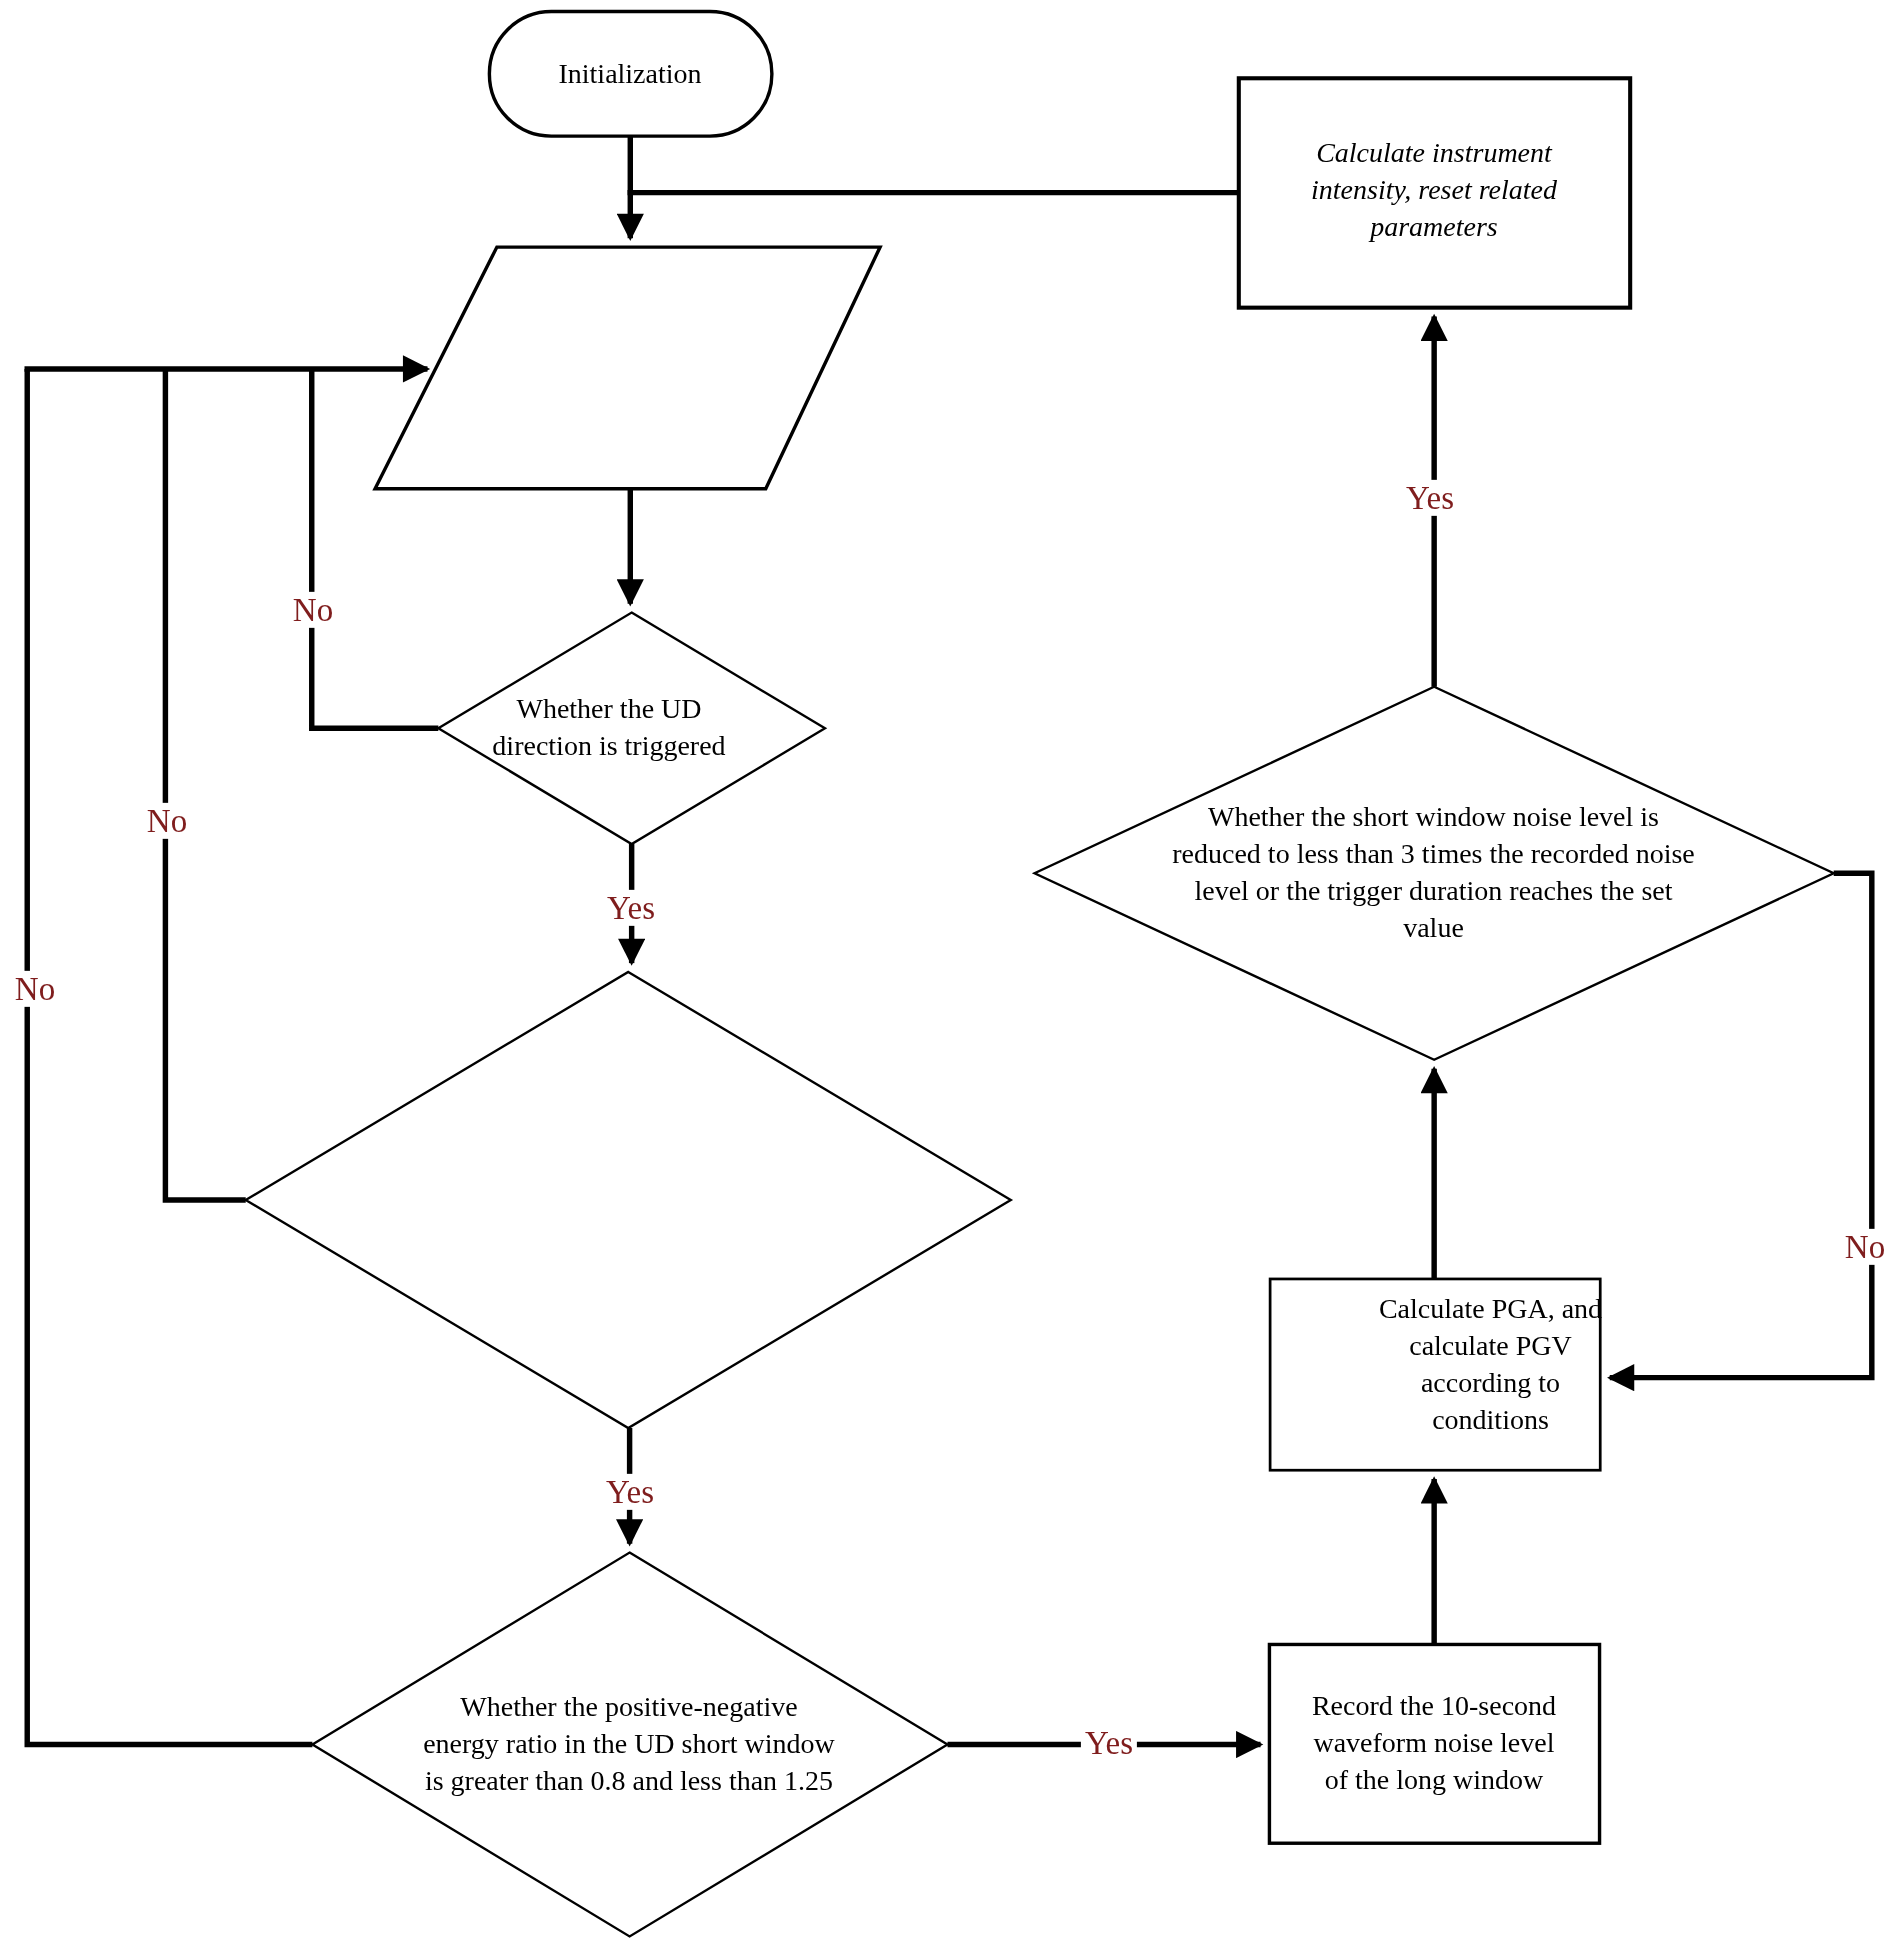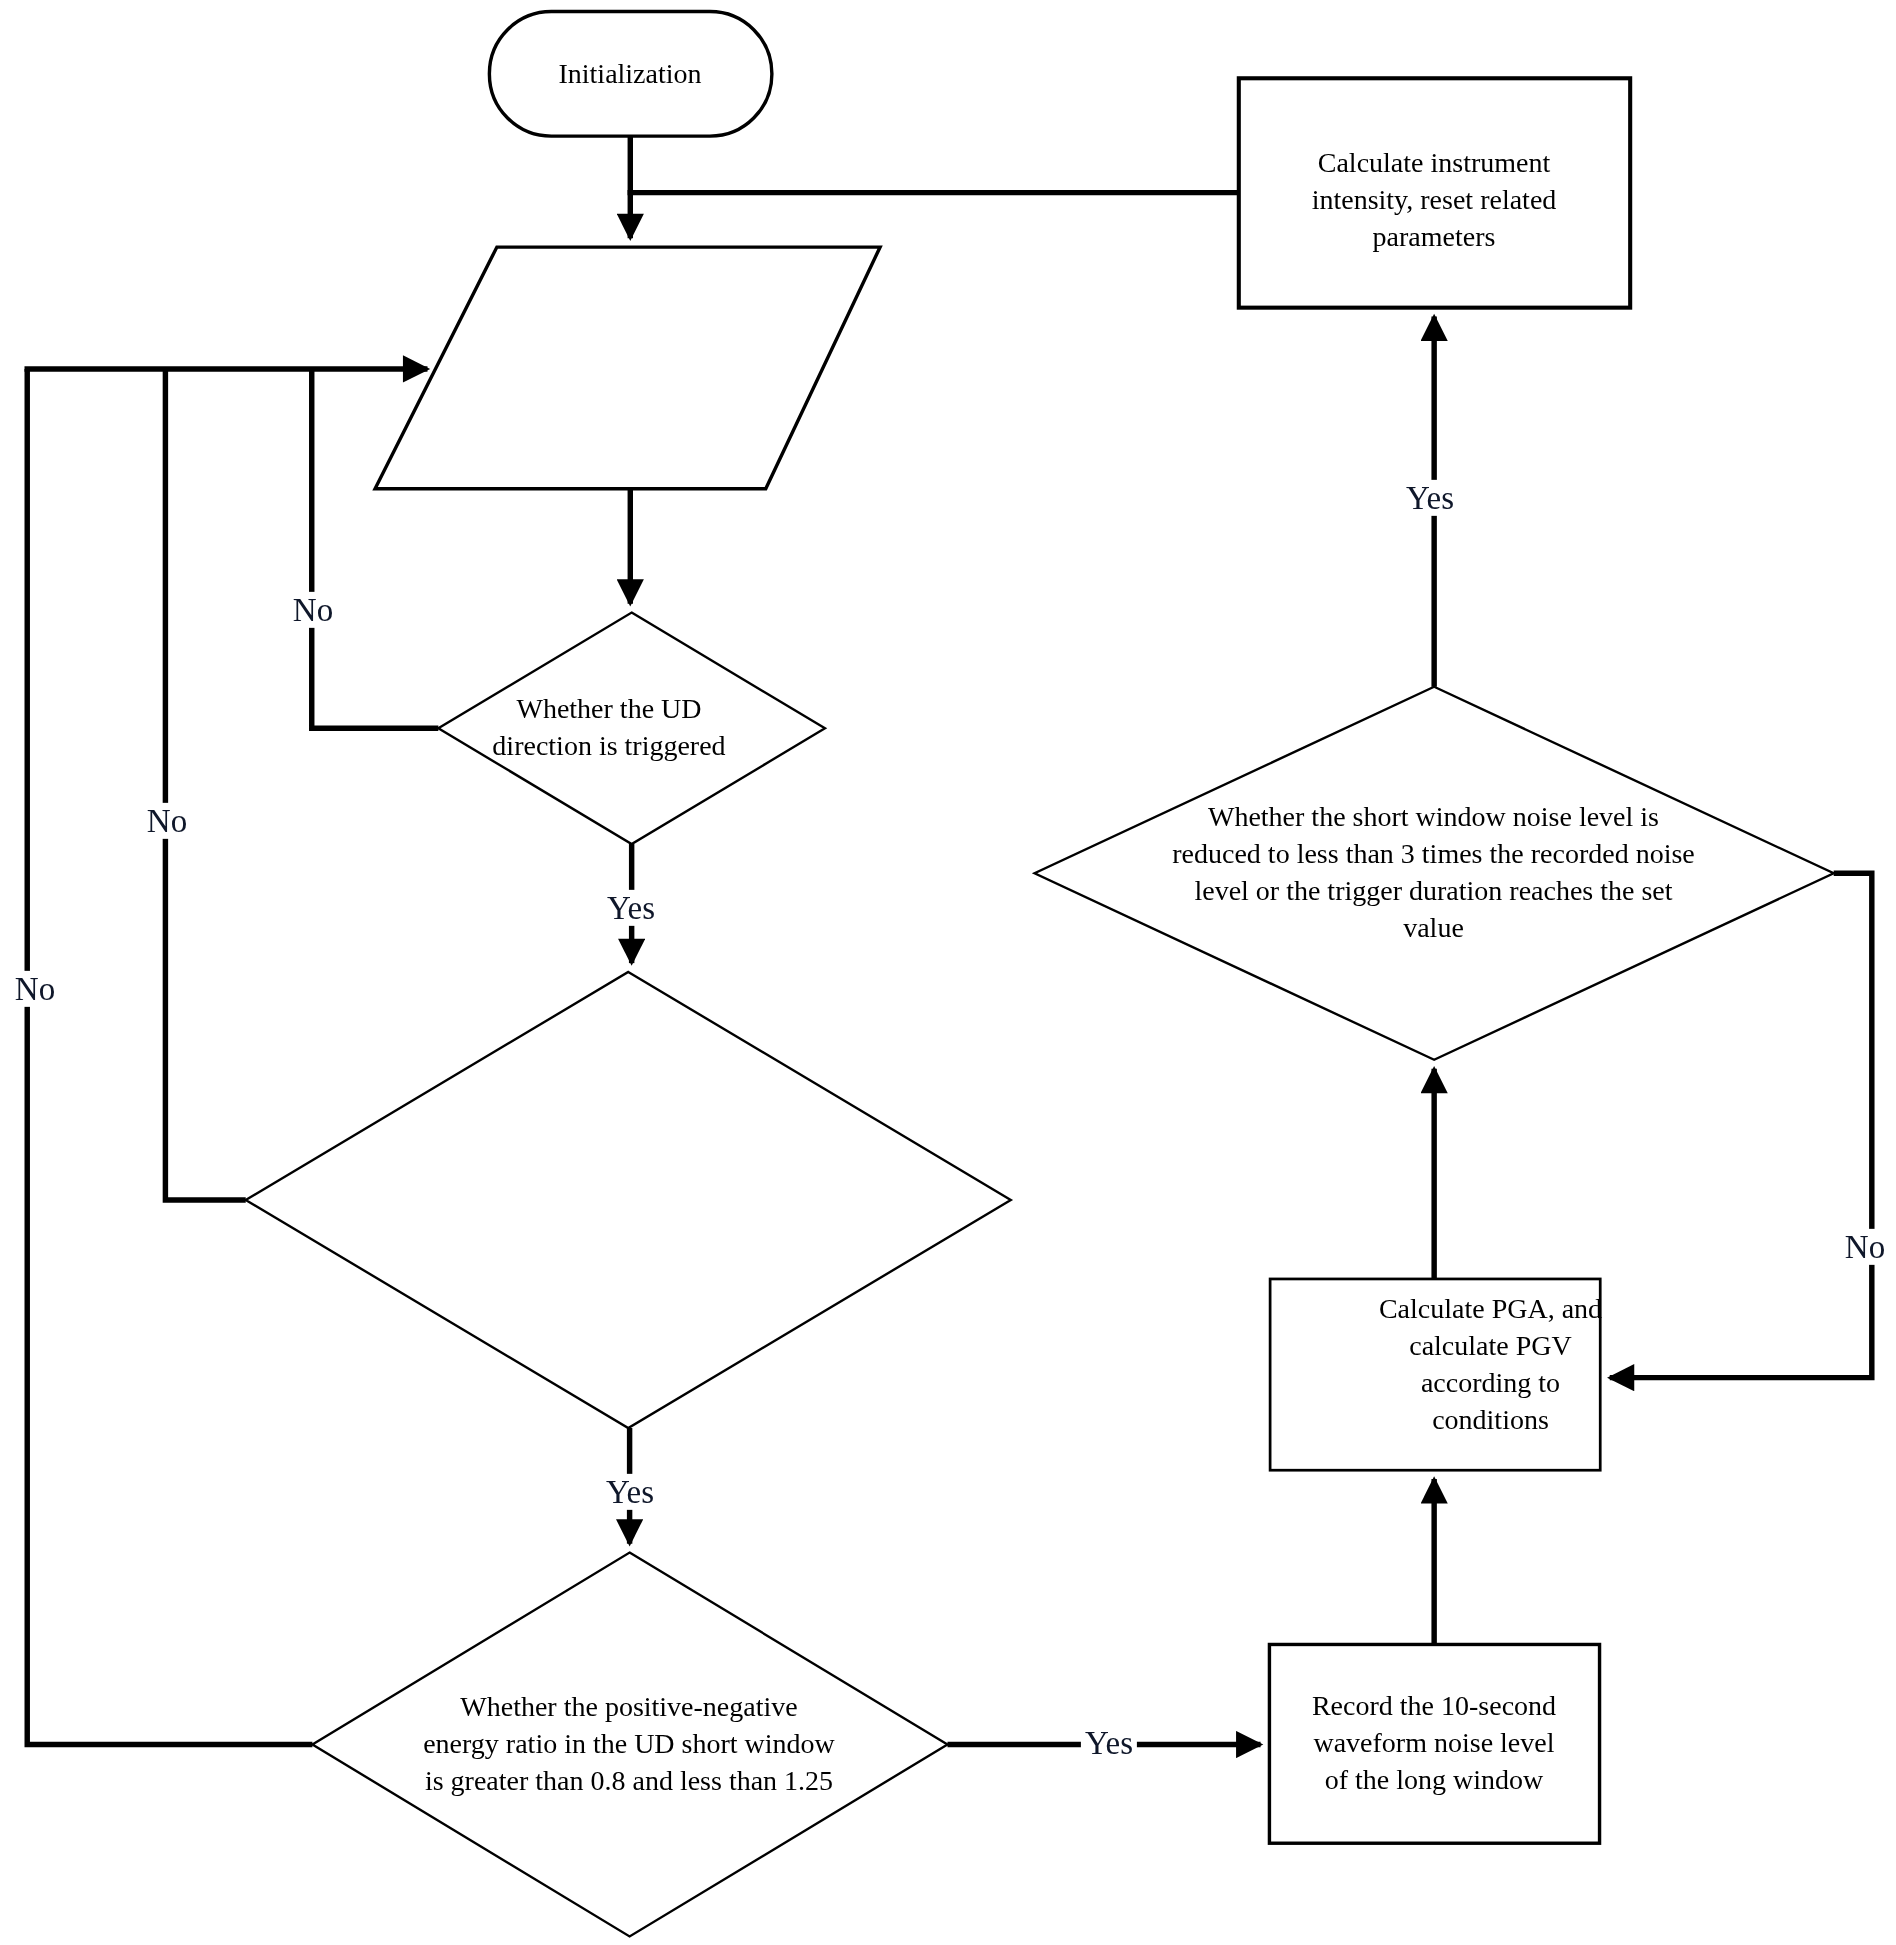--- a/index.html
+++ b/index.html
@@ -34,21 +34,21 @@
     line-height: 1.32;
     color: #000000;
   }
   .edge-label {
     position: absolute;
     transform: translate(-50%, -50%);
     background: #ffffff;
     padding: 0 4.1px;
     font-size: 33px;
     line-height: 1.1;
-    color: #0f172a;
+    color: #7f1d1d;
     text-align: center;
   }
 </style>
 </head>
 <body>
 
 <div class="canvas">
 
   <svg class="layer" viewBox="0 0 2787 2859">
     <defs>
@@ -113,21 +113,21 @@
 
   <div class="node-label" style="left:323px; top:1615px; width:612px; height:259px;">Whether the positive-negative
 energy ratio in the UD short window
 is greater than 0.8 and less than 1.25</div>
 
   <div class="node-label" style="left:1066px; top:730px; width:735px; height:286px;">Whether the short window noise level is
 reduced to less than 3 times the recorded noise
 level or the trigger duration reaches the set
 value</div>
 
-  <div class="node-label" style="left:1257px; top:86px; width:354px; height:229px;">Calculate instrument
+  <div class="node-label" style="left:1257px; top:76px; width:354px; height:229px;font-style:italic;">Calculate instrument
 intensity, reset related
 parameters</div>
 
   <div class="node-label" style="left:1341px; top:1279px; width:299px; height:172px;">Calculate PGA, and
 calculate PGV
 according to
 conditions</div>
 
   <div class="node-label" style="left:1281px; top:1644px; width:306px; height:199px;">Record the 10-second
 waveform noise level

